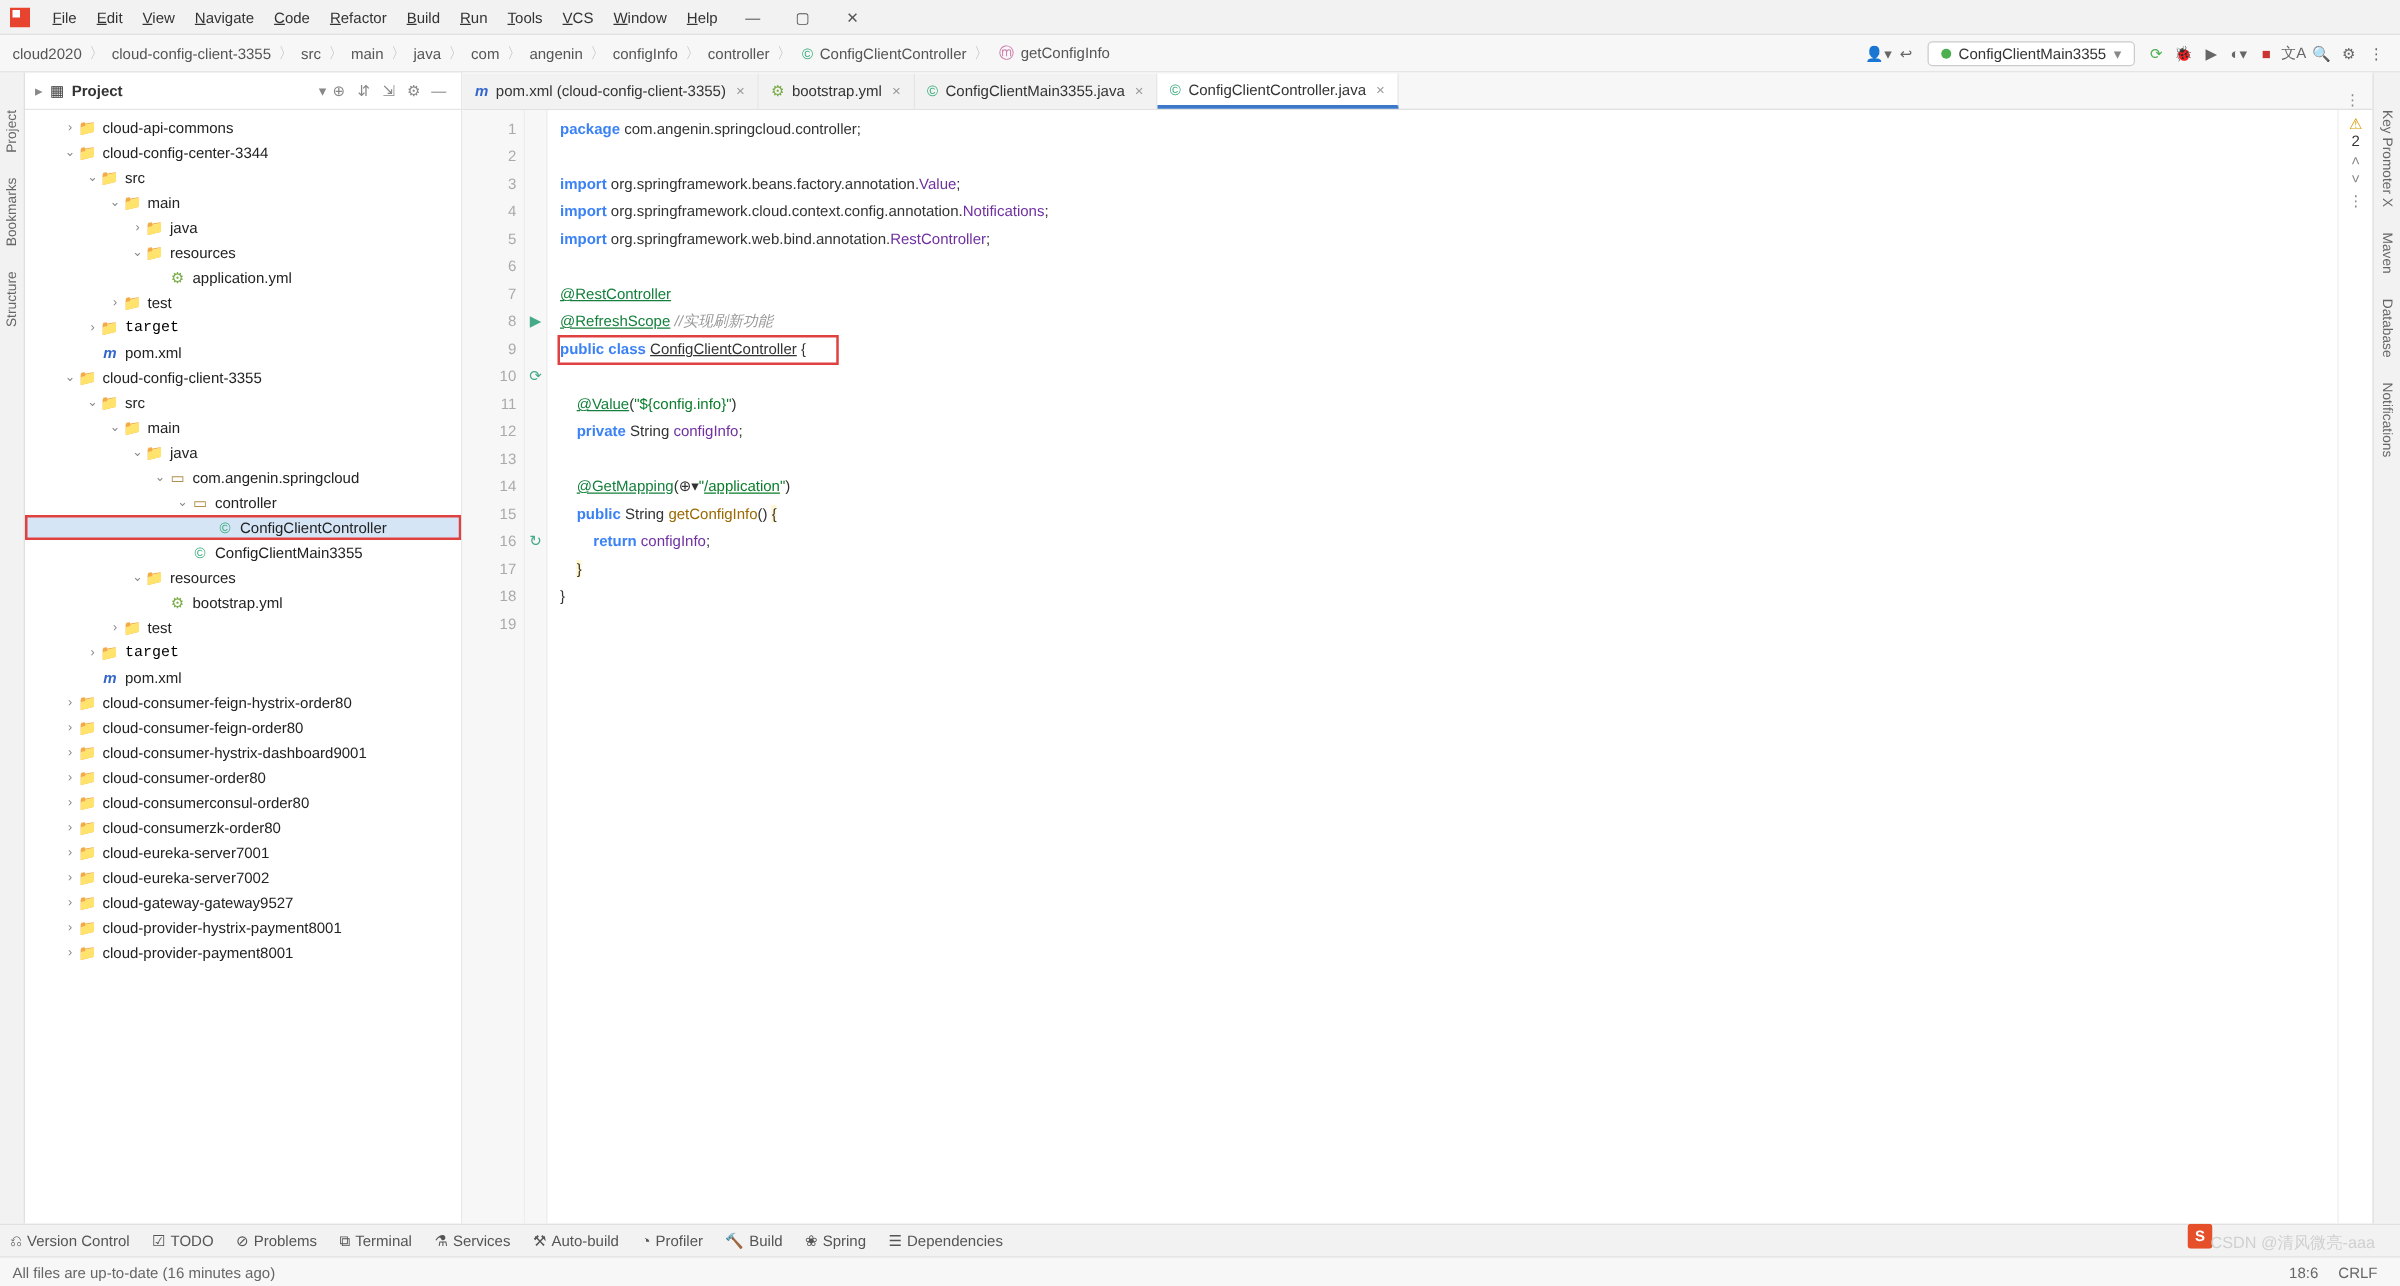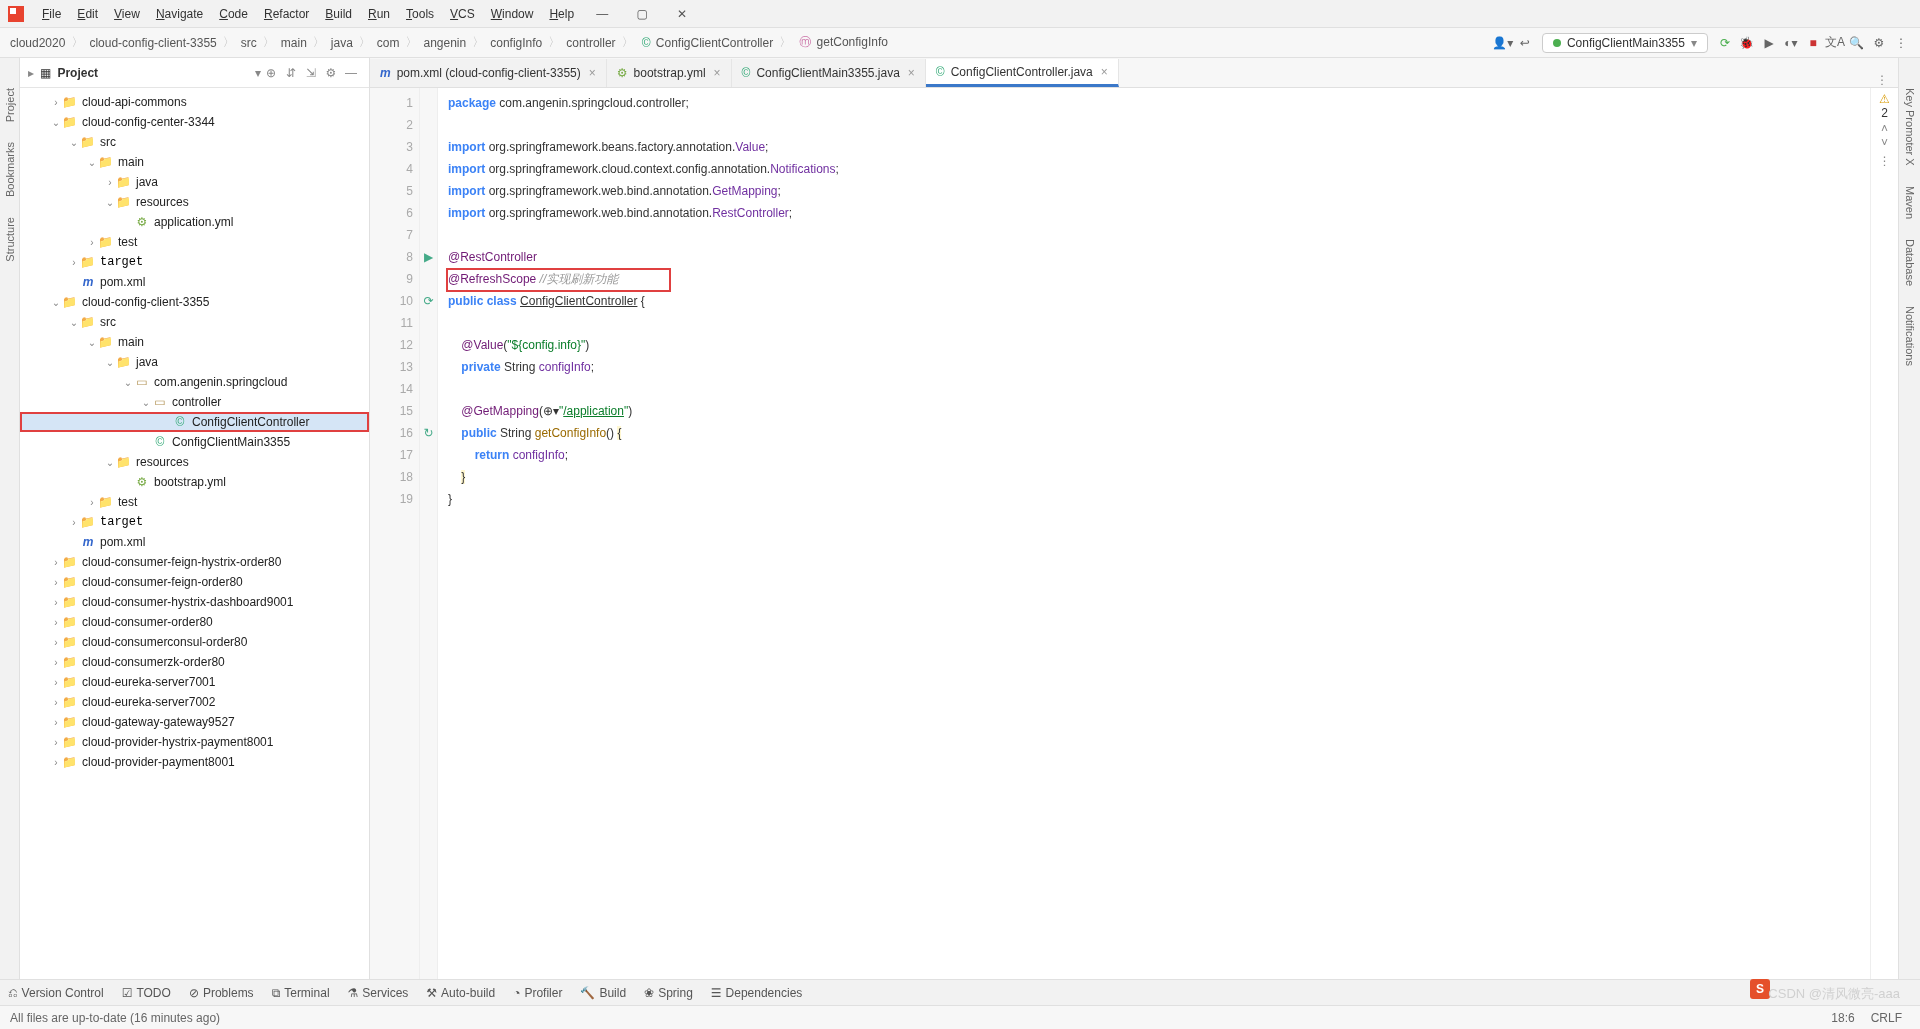--- a/index.html
+++ b/index.html
@@ -43,21 +43,21 @@
 .tab .icon { margin-right:6px; }
 .tab .close { margin-left:8px; color:#999; }
 .editor-body { flex:1; display:flex; overflow:hidden; }
 .gutter-col { width:50px; background:#f7f7f7; border-right:1px solid #eee; text-align:right; padding:4px 6px 4px 0; color:#aaa; font-family:Consolas,monospace; font-size:13px; line-height:22px; }
 .gutter-icons { width:18px; background:#f7f7f7; border-right:1px solid #eee; padding-top:4px; }
 .gutter-icons .gi { height:22px; display:flex; align-items:center; justify-content:center; font-size:11px; }
 .code { flex:1; padding:4px 10px; font-family:Consolas,monospace; font-size:13px; line-height:22px; position:relative; }
 .code .line { height:22px; white-space:pre; }
 .code .kw { color:#3b82f6; font-weight:bold; }
 .code .str { color:#0a7d2a; }
-.code .ann { color:#701a75; }
+.code .ann { color:#15803d;text-decoration:underline; }
 .code .cls { color:#7030a0; }
 .code .comment { color:#999; font-style:italic; }
 .code .method { color:#9a6a00; }
 .code .hl { background:#fff7d1; }
 .code .red-box { position:absolute; border:2px solid #e04040; left:8px; top:180px; width:225px; height:24px; pointer-events:none; }
 .right-gutter { width:22px; background:#f2f2f2; border-left:1px solid #e0e0e0; display:flex; flex-direction:column; align-items:center; padding-top:20px; }
 .right-gutter .vtab { writing-mode:vertical-rl; padding:10px 2px; color:#666; font-size:11px; }
 .bottom-tools { height:26px; background:#f2f2f2; border-top:1px solid #e0e0e0; display:flex; align-items:center; padding:0 8px; gap:18px; }
 .bottom-tools .tool { display:flex; align-items:center; gap:4px; color:#555; }
 .statusbar { height:24px; background:#f7f7f7; border-top:1px solid #e0e0e0; display:flex; align-items:center; padding:0 10px; color:#666; font-size:11px; }
@@ -388,21 +388,20 @@
           <div class="gi"></div>
           <div class="gi"></div>
           <div class="gi"></div>
         </div>
       <div class="code" id="code">
         <div class="red-box"></div>
       <div class="line"><span class="kw">package</span> com.angenin.springcloud.controller;</div>
           <div class="line"></div>
           <div class="line"><span class="kw">import</span> org.springframework.beans.factory.annotation.<span class="cls">Value</span>;</div>
           <div class="line"><span class="kw">import</span> org.springframework.cloud.context.config.annotation.<span class="cls">Notifications</span>;</div>
-          <div class="line"><span class="kw">import</span> org.springframework.web.bind.annotation.<span class="cls">GetMapping</span>;</div>
           <div class="line"><span class="kw">import</span> org.springframework.web.bind.annotation.<span class="cls">RestController</span>;</div>
           <div class="line"></div>
           <div class="line"><span class="ann">@RestController</span></div>
           <div class="line"><span class="ann">@RefreshScope</span> <span class="comment">//实现刷新功能</span></div>
           <div class="line"><span class="kw">public class</span> <u>ConfigClientController</u> {</div>
           <div class="line"></div>
           <div class="line">    <span class="ann">@Value</span>(<span class="str">"${config.info}"</span>)</div>
           <div class="line">    <span class="kw">private</span> String <span class="cls">configInfo</span>;</div>
           <div class="line"></div>
           <div class="line">    <span class="ann">@GetMapping</span>(⊕▾<span class="str">"<u>/application</u>"</span>)</div>

